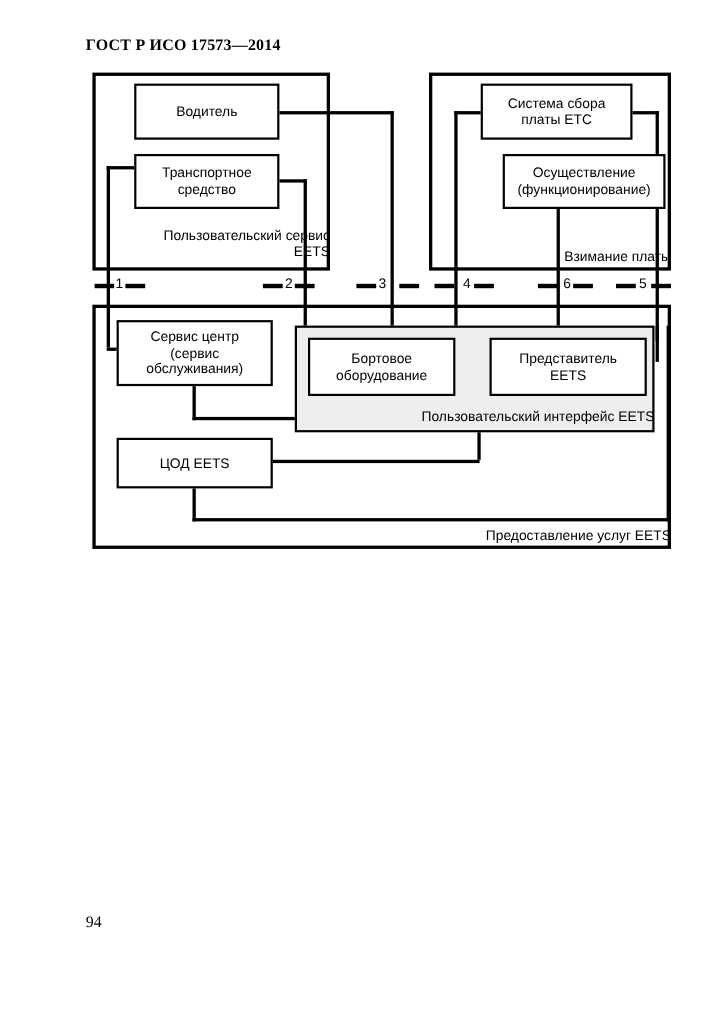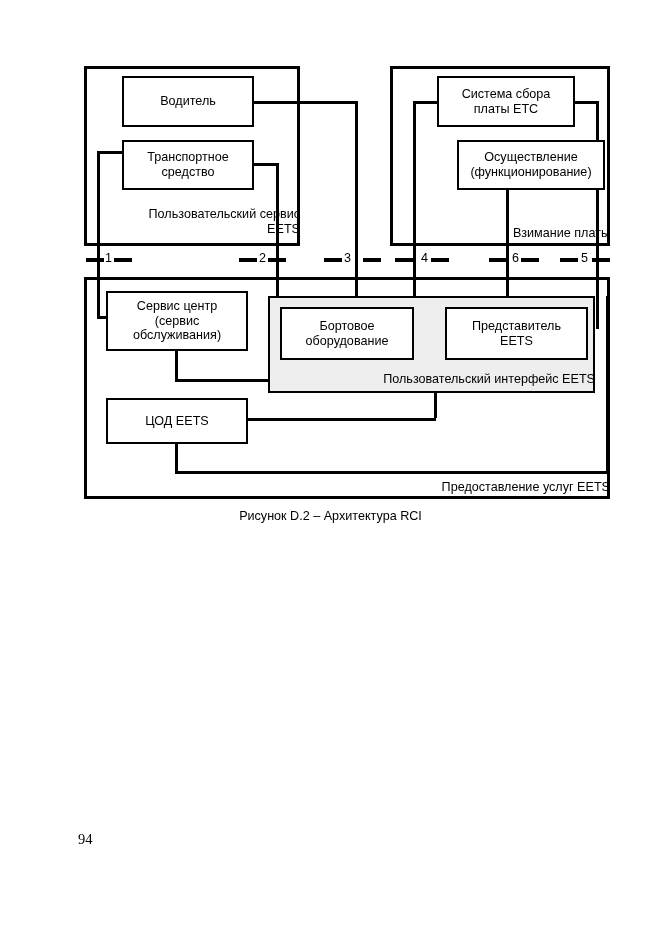--- a/index.html
+++ b/index.html
@@ -113,20 +113,21 @@
     background: #000;
     height: 4px;
     z-index: 7;
   }
 </style>
 </head>
 <body>
 
 <div id="page">
 
+  <div class="doc-header">ГОСТ Р ИСО 17573—2014</div>
 
   <div class="diagram">
 
     <div class="container-box" style="left:84px; top:66px; width:216px; height:180px;"></div>
 
     <div class="node-box" style="left:122px; top:140px; width:132px; height:50px; flex-direction:column;">
       <span>Транспортное</span>
       <span>средство</span>
     </div>
 
@@ -249,17 +250,16 @@
     <div class="vline" style="left:175px; top:442px; height:32px;"></div>
     <div class="hline" style="left:175px; top:471px; width:434px;"></div>
     <div class="vline" style="left:606px; top:296px; height:178px;"></div>
 
     <div class="panel-label" style="left:84px; top:480px; width:526px;">
       <div>Предоставление услуг EETS</div>
     </div>
 
   </div>
 
-  <div class="figure-caption">Рисунок D.2 – Архитектура RCI</div>
 
   <div class="page-number">94</div>
 
 </div>
 
 </body></html>

